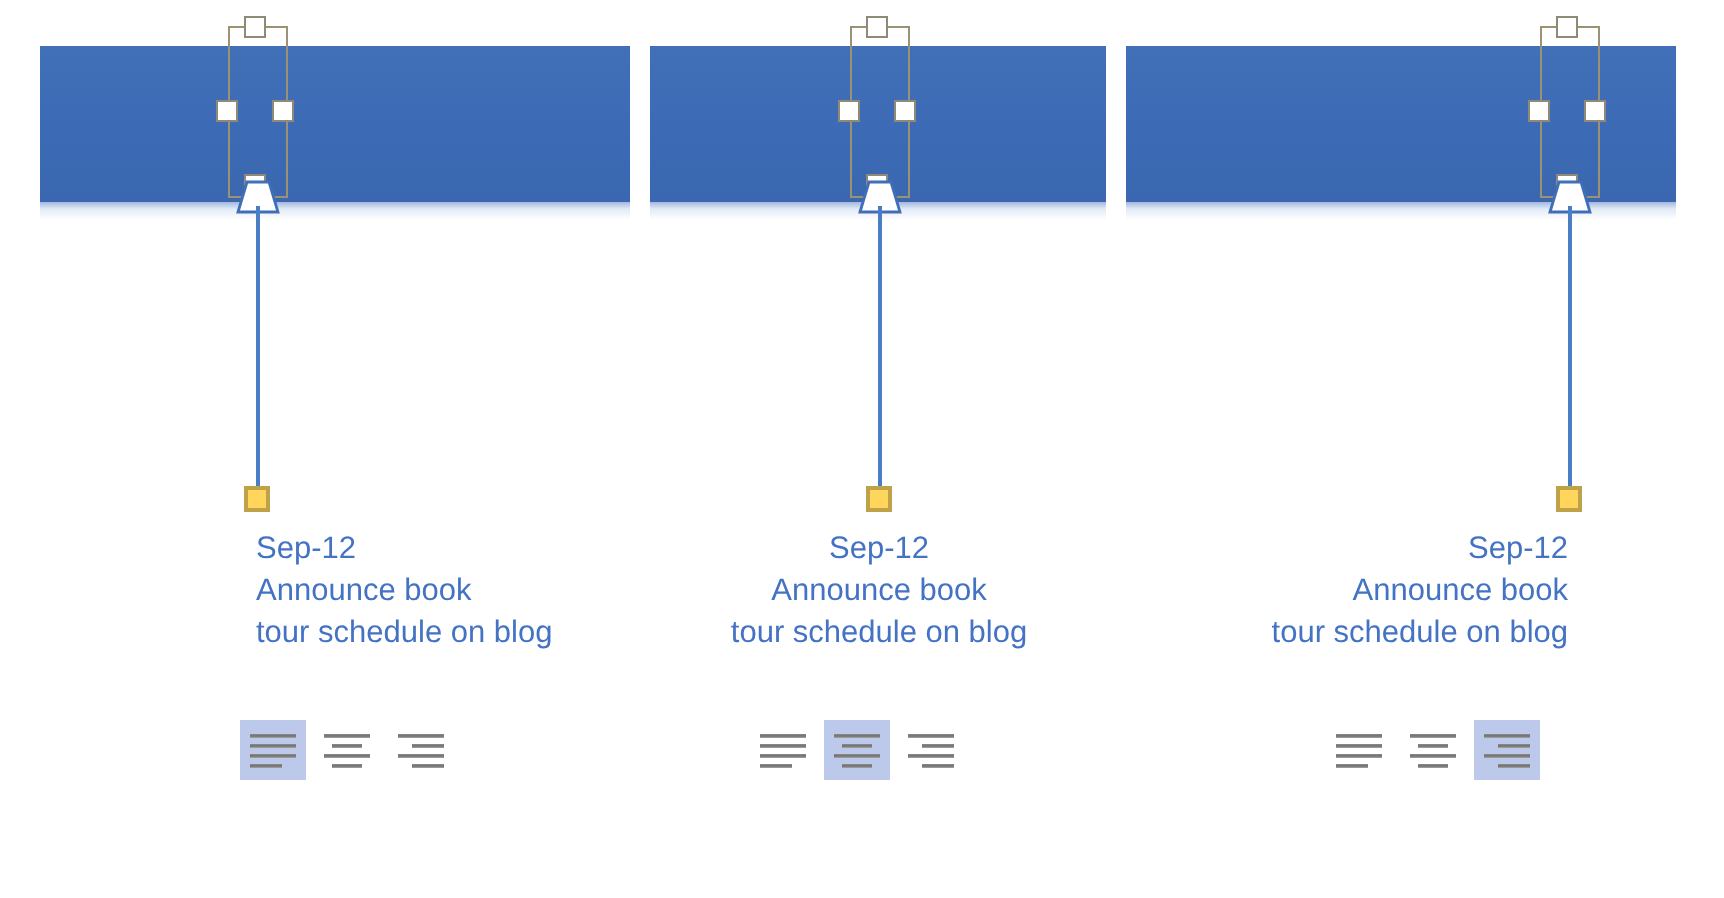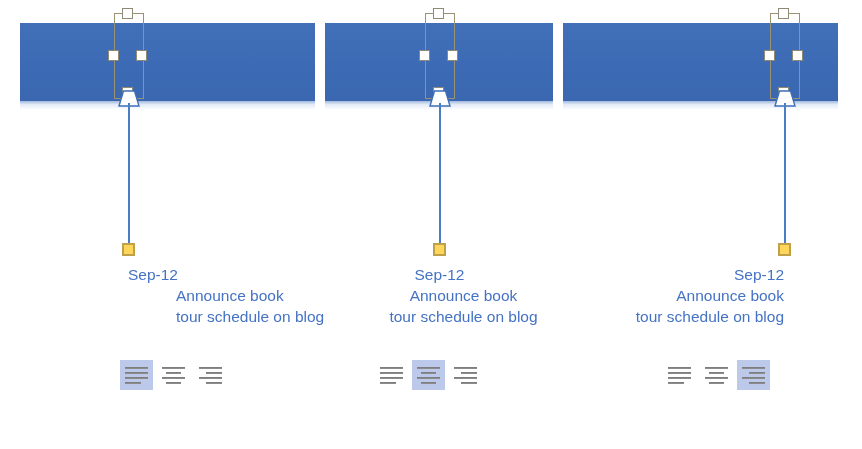--- a/index.html
+++ b/index.html
@@ -80,21 +80,21 @@
 
   
   .textblock {
     position: absolute;
     color: #4472C4;
     font-size: 15.5px;
     line-height: 21px;
     white-space: nowrap;
   }
   .tb-date { display: block; }
-  .tb-line { display: block; margin-left: 48px; }
+  .tb-line { display: block; }
 
   
   .aligngroup {
     position: absolute;
     display: flex;
     gap: 4px;
   }
   .alignbtn {
     width: 33px;
     height: 30px;

